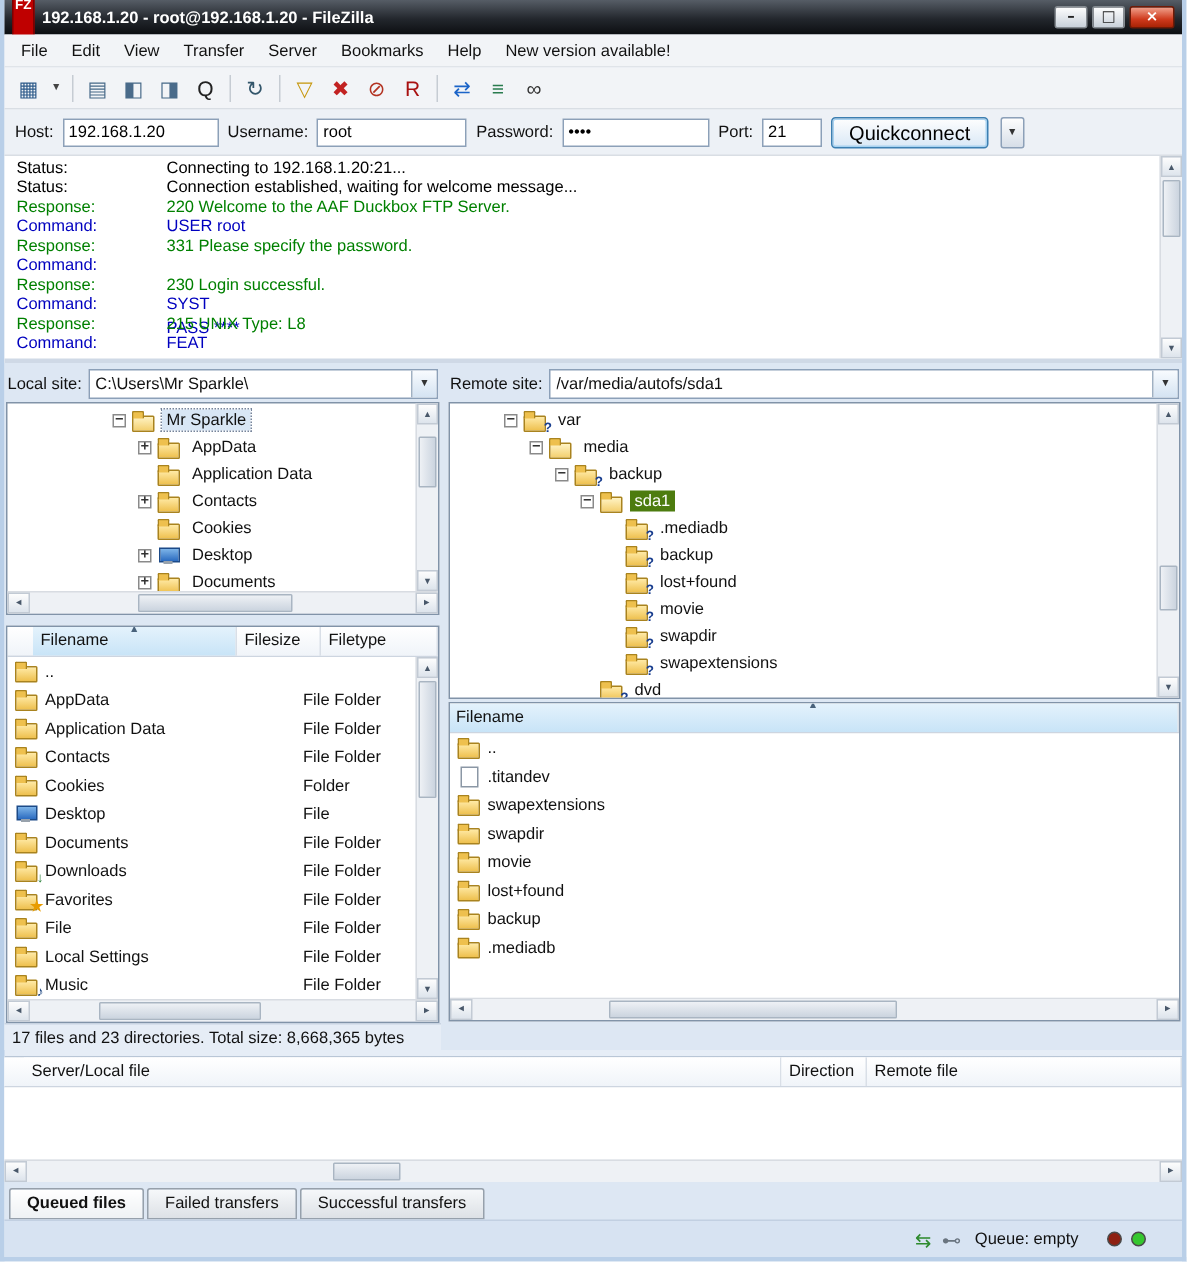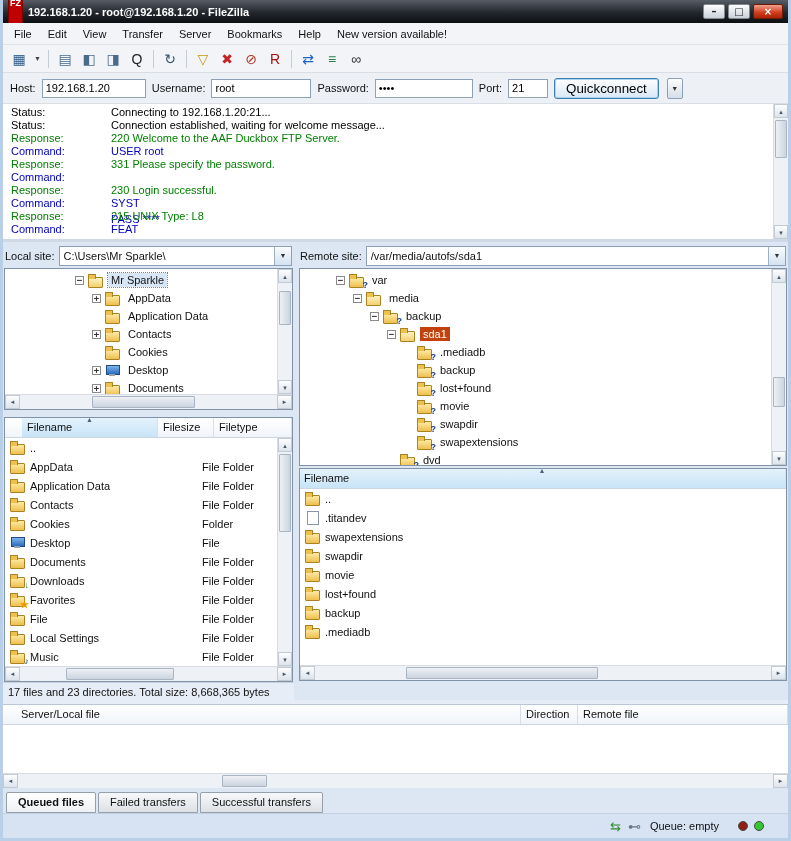--- a/index.html
+++ b/index.html
@@ -77,21 +77,21 @@
   .tree-box-remote{height:198px;flex:none;margin:0 1px;display:flex;flex-direction:column;}
   .treerows{flex:1;overflow:hidden;padding:2px 16px 0 2px;}
   .splitterh{height:7px;flex:none;}
 
   .trow{display:flex;align-items:center;height:18px;white-space:nowrap;}
   .ind{flex:none;}
   .expander{flex:none;width:9px;height:9px;border:1px solid #8a8a8a;background:#fff;
     font:bold 9px/7px "DejaVu Sans Mono",monospace;text-align:center;color:#333;margin-right:4px;}
   .expander.empty{border-color:transparent;background:transparent;}
   .tlabel{padding:1px 3px;}
-  .tlabel.self{background:#c2410c;color:#fff;}
+  .tlabel.self{background:#4d7c0f;color:#fff;}
   .tlabel.selu{background:#d8e6f5;outline:1px dotted #76849a;}
 
   
   .ico{position:relative;width:16px;height:13px;display:inline-block;flex:none;margin-right:4px;}
   .ico.folder::before{content:"";position:absolute;left:0;top:3px;width:13px;height:9px;
     background:linear-gradient(#ffeaa6,#eec04e);border:1px solid #a9831f;border-radius:1px;}
   .ico.folder::after{content:"";position:absolute;left:0;top:0;width:6px;height:4px;
     background:#eec04e;border:1px solid #a9831f;border-bottom:none;border-radius:1px 1px 0 0;}
   .ico.open::before{background:linear-gradient(#fff3c4,#f3cf6e);}
   .ico.file::before{content:"";position:absolute;left:2px;top:0;width:10px;height:12px;

